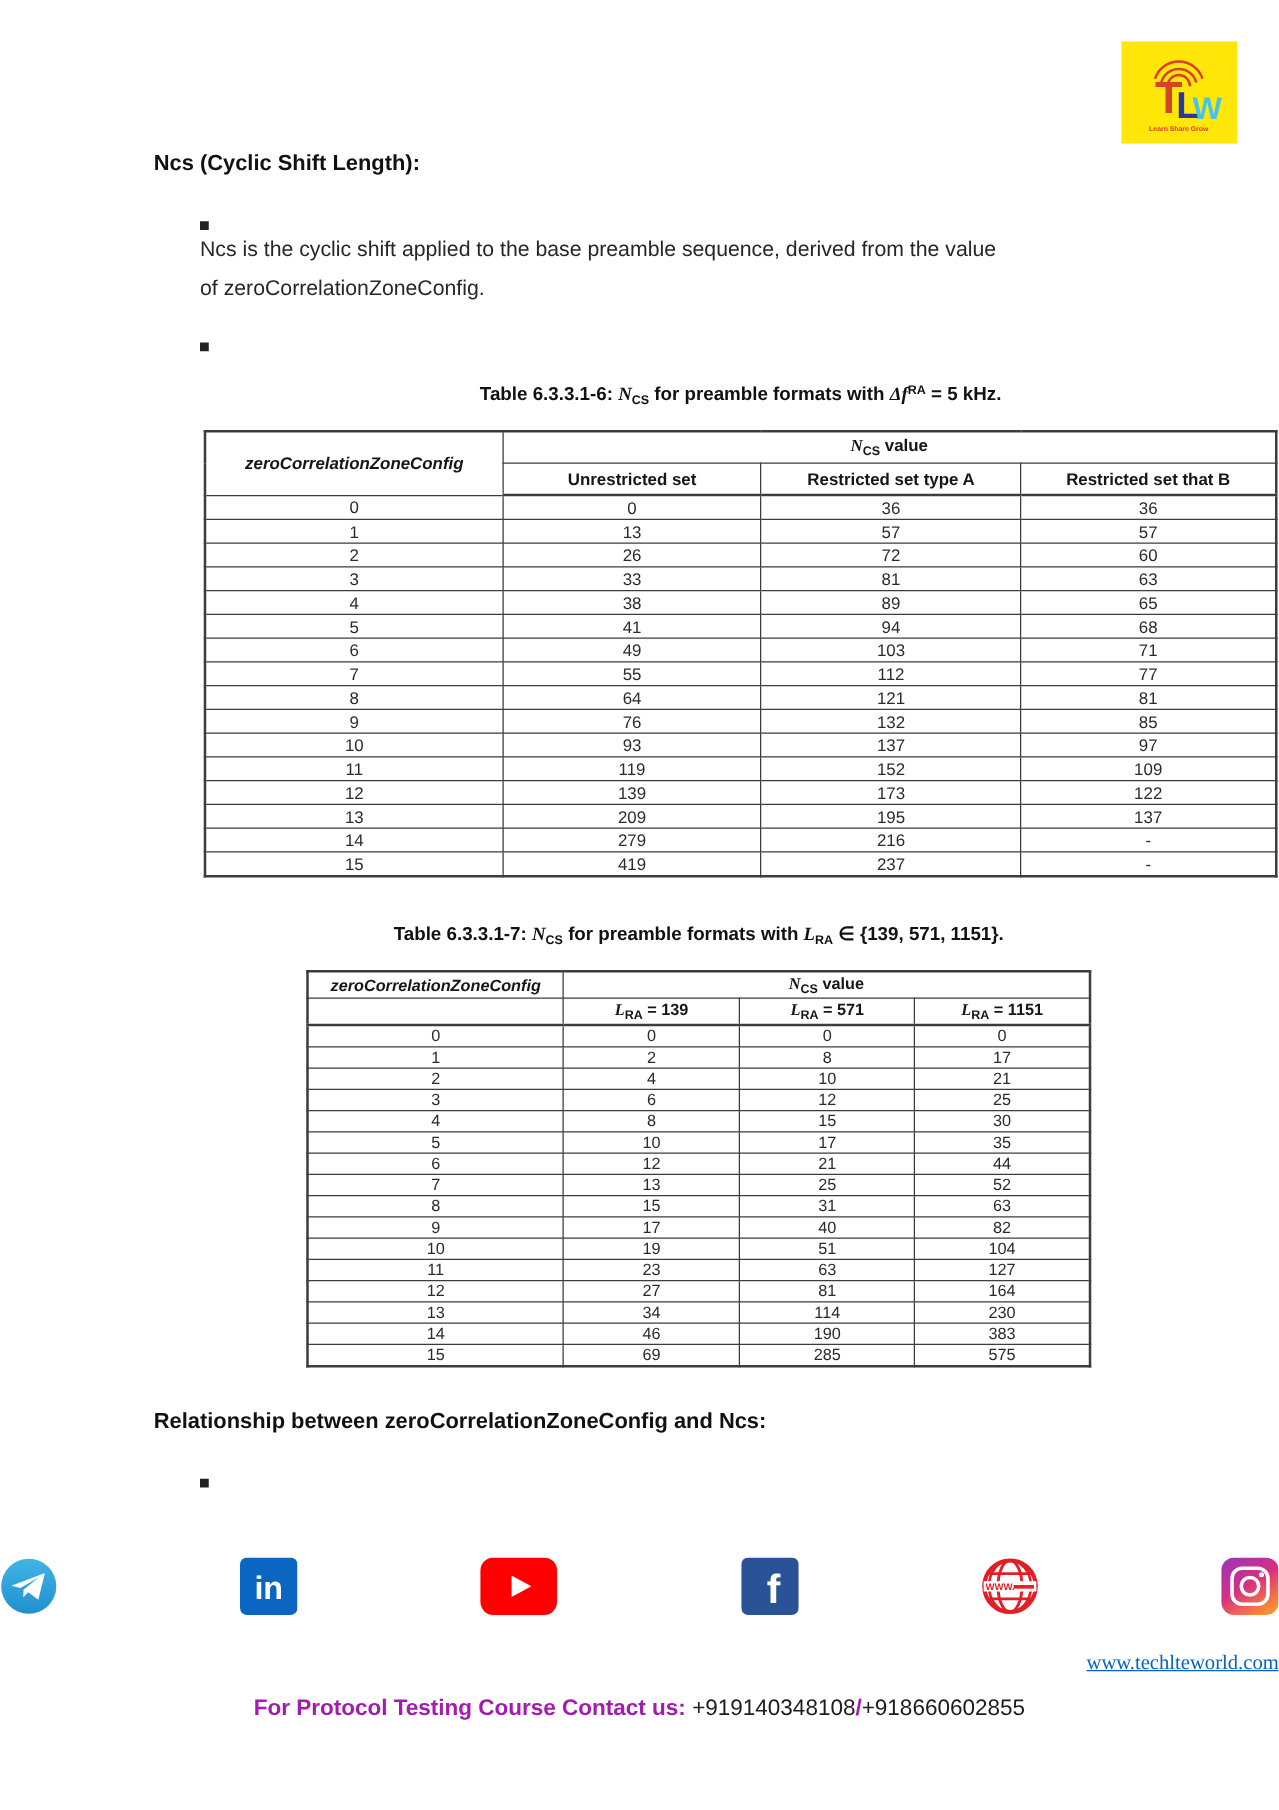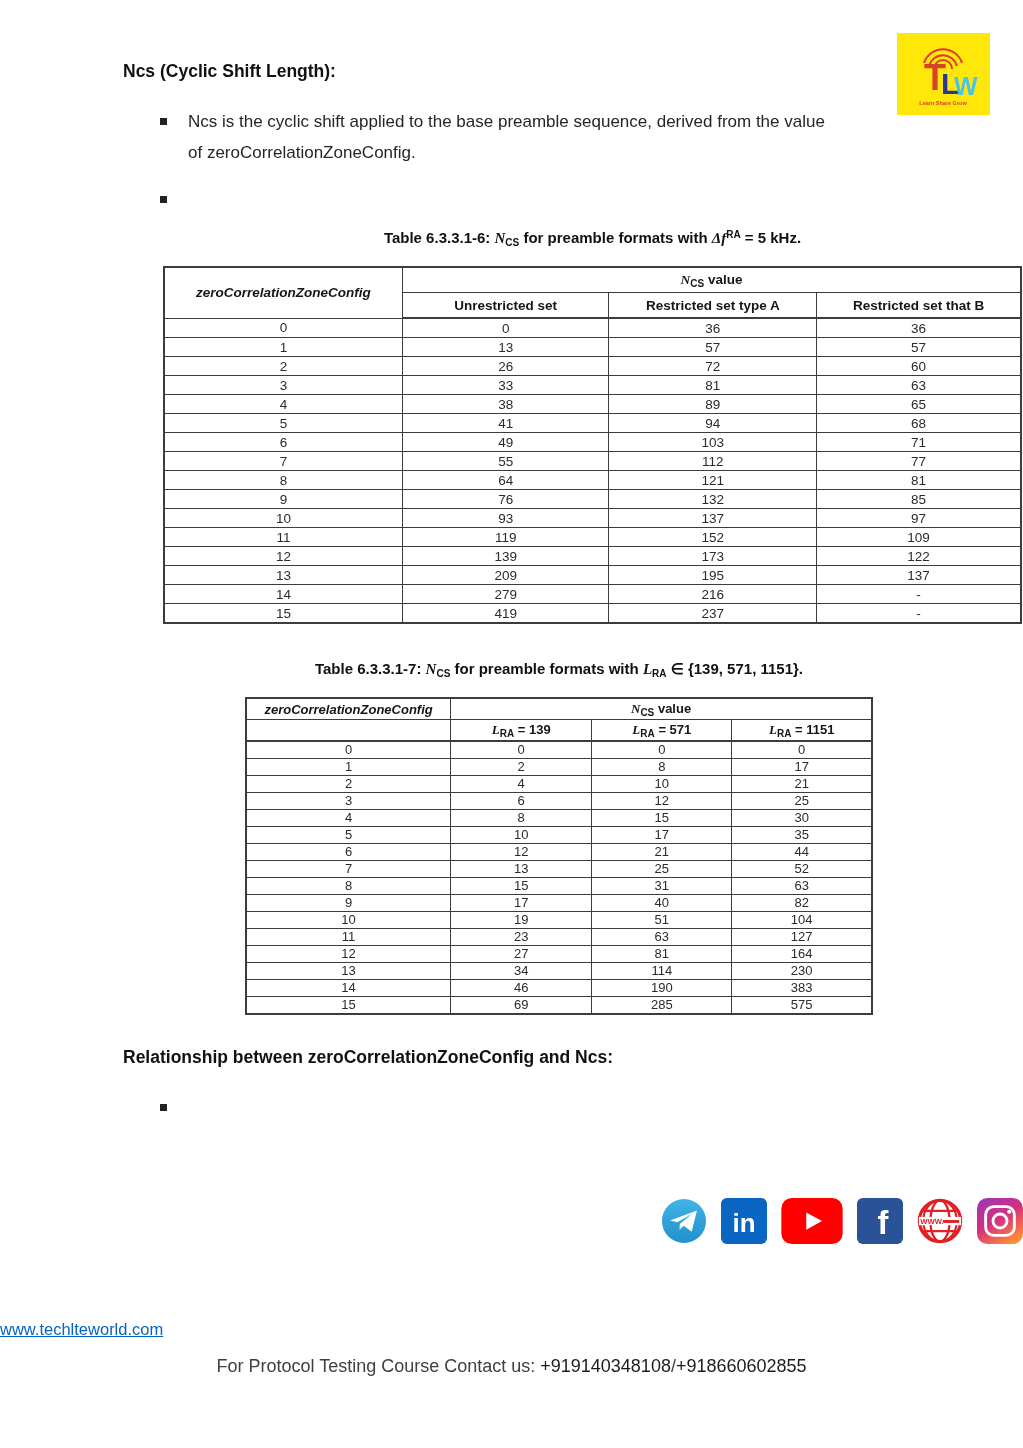--- a/index.html
+++ b/index.html
@@ -3,26 +3,26 @@
 <meta charset="utf-8">
 <style>
   html,body { margin:0; padding:0; background:#ffffff; }
   body { width:1023px; height:1448px; font-family:"Liberation Sans", sans-serif; color:#1d1d1d; }
   .page { position:relative; width:1023px; height:1448px; overflow:hidden; background:#fff; }
 
   
   .logo { position:absolute; top:33px; right:33px; width:93px; height:82px; }
 
   
-  .content { padding:61px 0 0 123px; }
+  .content { padding:120px 0 0 123px; }
   .heading { font-size:17.5px; font-weight:bold; color:#111; margin:0 0 24px 0; }
   .heading2 { margin-top:32px; }
 
   .bullets { margin-left:37px; }
-  .bullet { display:flex; margin-bottom:16px; }
+  .bullet { display:flex; margin-bottom:16px;flex-direction:column; }
   .bullet .sq { width:7px; height:7px; background:#222; margin:12px 21px 0 0; flex:none; }
   .bullet .txt { font-size:17px; line-height:31px; color:#262626; }
   .bullet .txt div { white-space:nowrap; }
 
   
   .tblock1 { width:859px; margin:26px 0 0 40px; }
   .tblock2 { width:628px; margin:36px 0 0 122px; }
   .tcaption { text-align:center; font-weight:bold; font-size:15px; color:#111; margin-bottom:18px; }
   .mv { font-family:"Liberation Serif", serif; font-style:italic; font-weight:bold; }
   .ms { font-size:10px; font-weight:bold; }
@@ -32,25 +32,25 @@
   table { border-collapse:collapse; width:100%; table-layout:fixed; border:2.5px solid #3c3c3c; }
   th, td { border:1.5px solid #3c3c3c; text-align:center; vertical-align:middle; padding:0; }
   thead tr:last-child th { border-bottom:2.2px solid #3c3c3c; }
   .t1 th { font-size:13.5px; font-weight:bold; height:24px; color:#161616; }
   .t1 td { font-size:13.5px; height:18px; line-height:17px; color:#2b2b2b; }
   .t2 th { font-size:13px; font-weight:bold; height:20px; color:#161616; }
   .t2 td { font-size:13px; height:16px; line-height:15.5px; color:#2b2b2b; }
   th.zcc { font-style:italic; }
 
   
-  .social-row { position:absolute; top:1198px; left:0; width:100%; display:flex; justify-content:flex-end; align-items:center; gap:14px; }
-  .website-row { position:absolute; top:1320px; left:0; width:100%; text-align:left; }
+  .social-row { position:absolute; top:1246px; left:0; width:100%; display:flex; justify-content:space-between; align-items:center; gap:14px; }
+  .website-row { position:absolute; top:1320px; left:0; width:100%; text-align:right;font-family:Liberation Serif, serif; }
   .website-row a { color:#0563c1; text-decoration:underline; font-size:16.5px; }
   .contact-row { position:absolute; top:1356px; left:0; width:100%; text-align:center; font-size:18px; }
-  .red { color:#404040; }
+  .red { color:#a21caf;font-weight:bold; }
   .blk { color:#1c1c1c; }
 </style>
 </head>
 <body>
 
 <div class="page">
 
   <div class="logo">
     <svg width="93" height="82" viewBox="0 0 93 82">
       <rect width="93" height="82" fill="#ffe70a"></rect>

